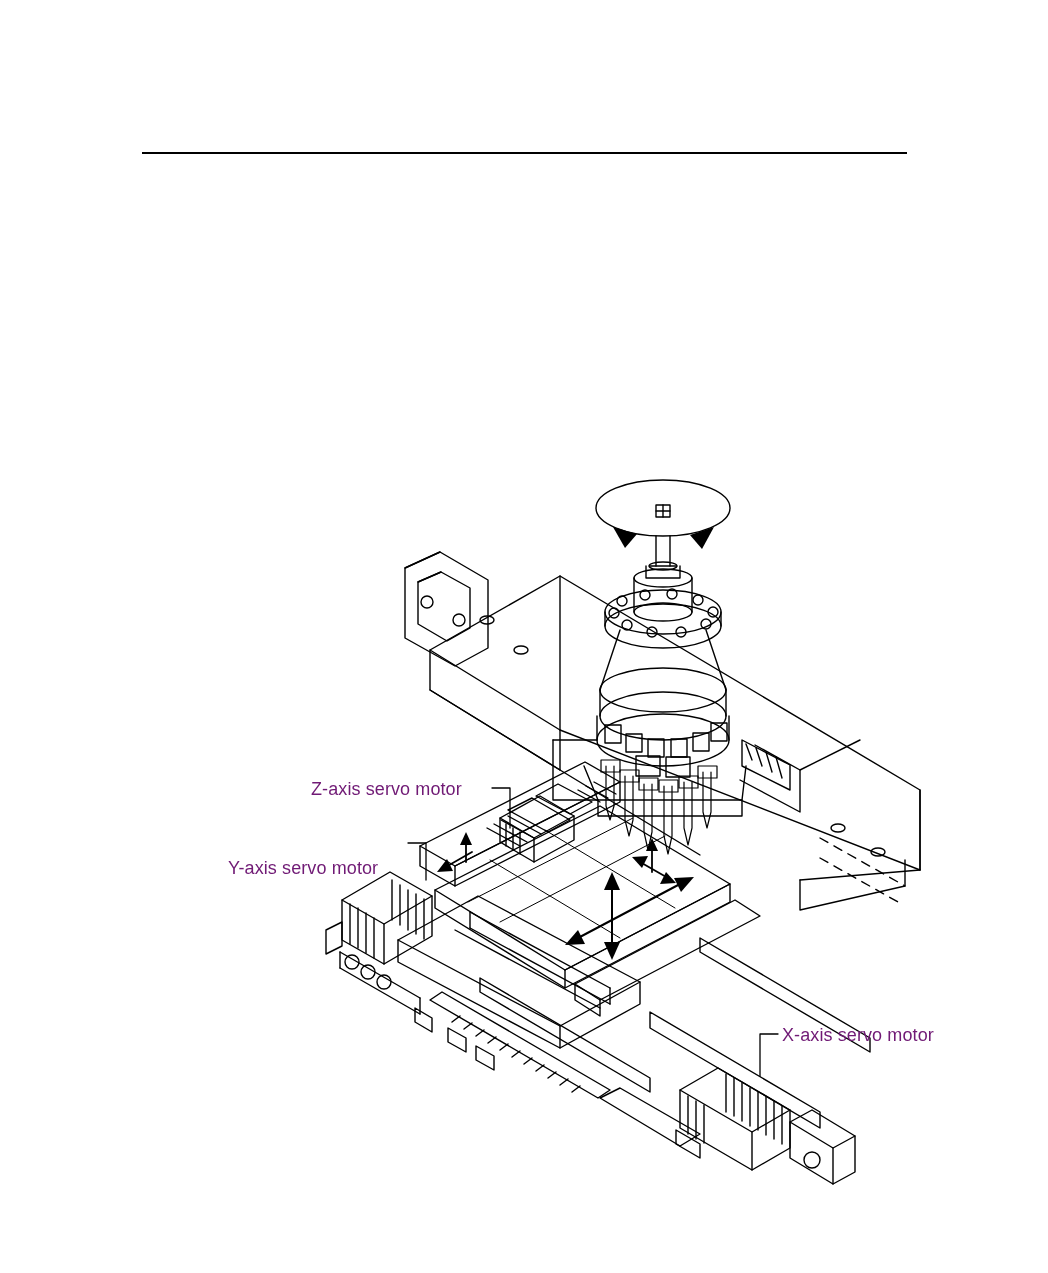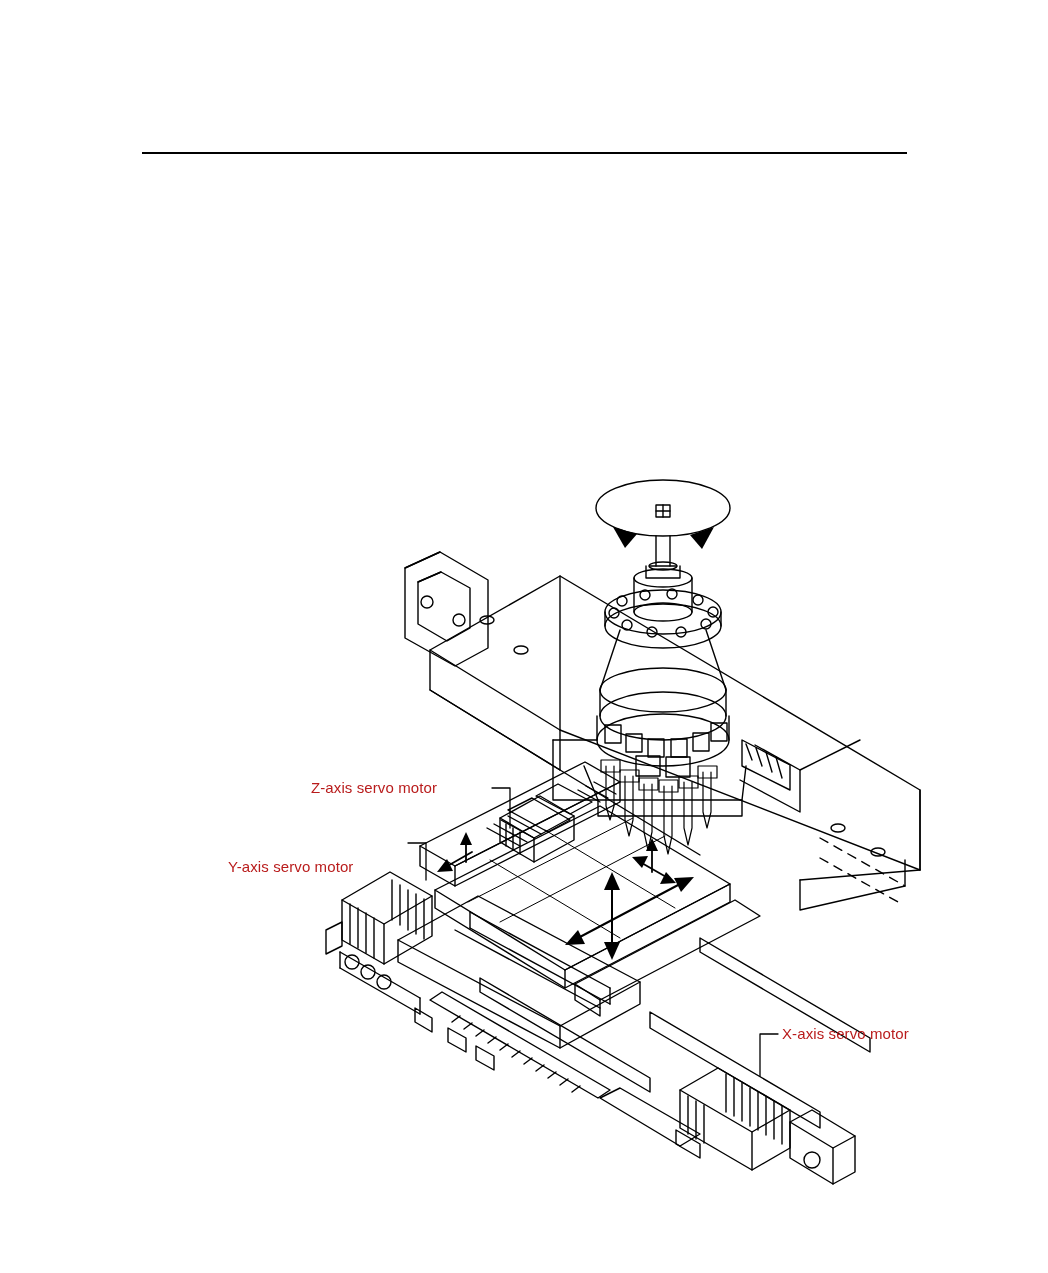--- a/index.html
+++ b/index.html
@@ -31,24 +31,24 @@
   }
   .figure-area {
     position: absolute;
     left: 0;
     top: 0;
     width: 1048px;
     height: 1273px;
   }
   .callout {
     position: absolute;
-    font-size: 15px;
+    font-size: 18px;
     letter-spacing: 0.1px;
     white-space: nowrap;
-    color: #b91c1c;
+    color: #701a75;
   }
   #callout-z {
     left: 311px;
     top: 779px;
   }
   #callout-y {
     left: 228px;
     top: 858px;
   }
   #callout-x {

